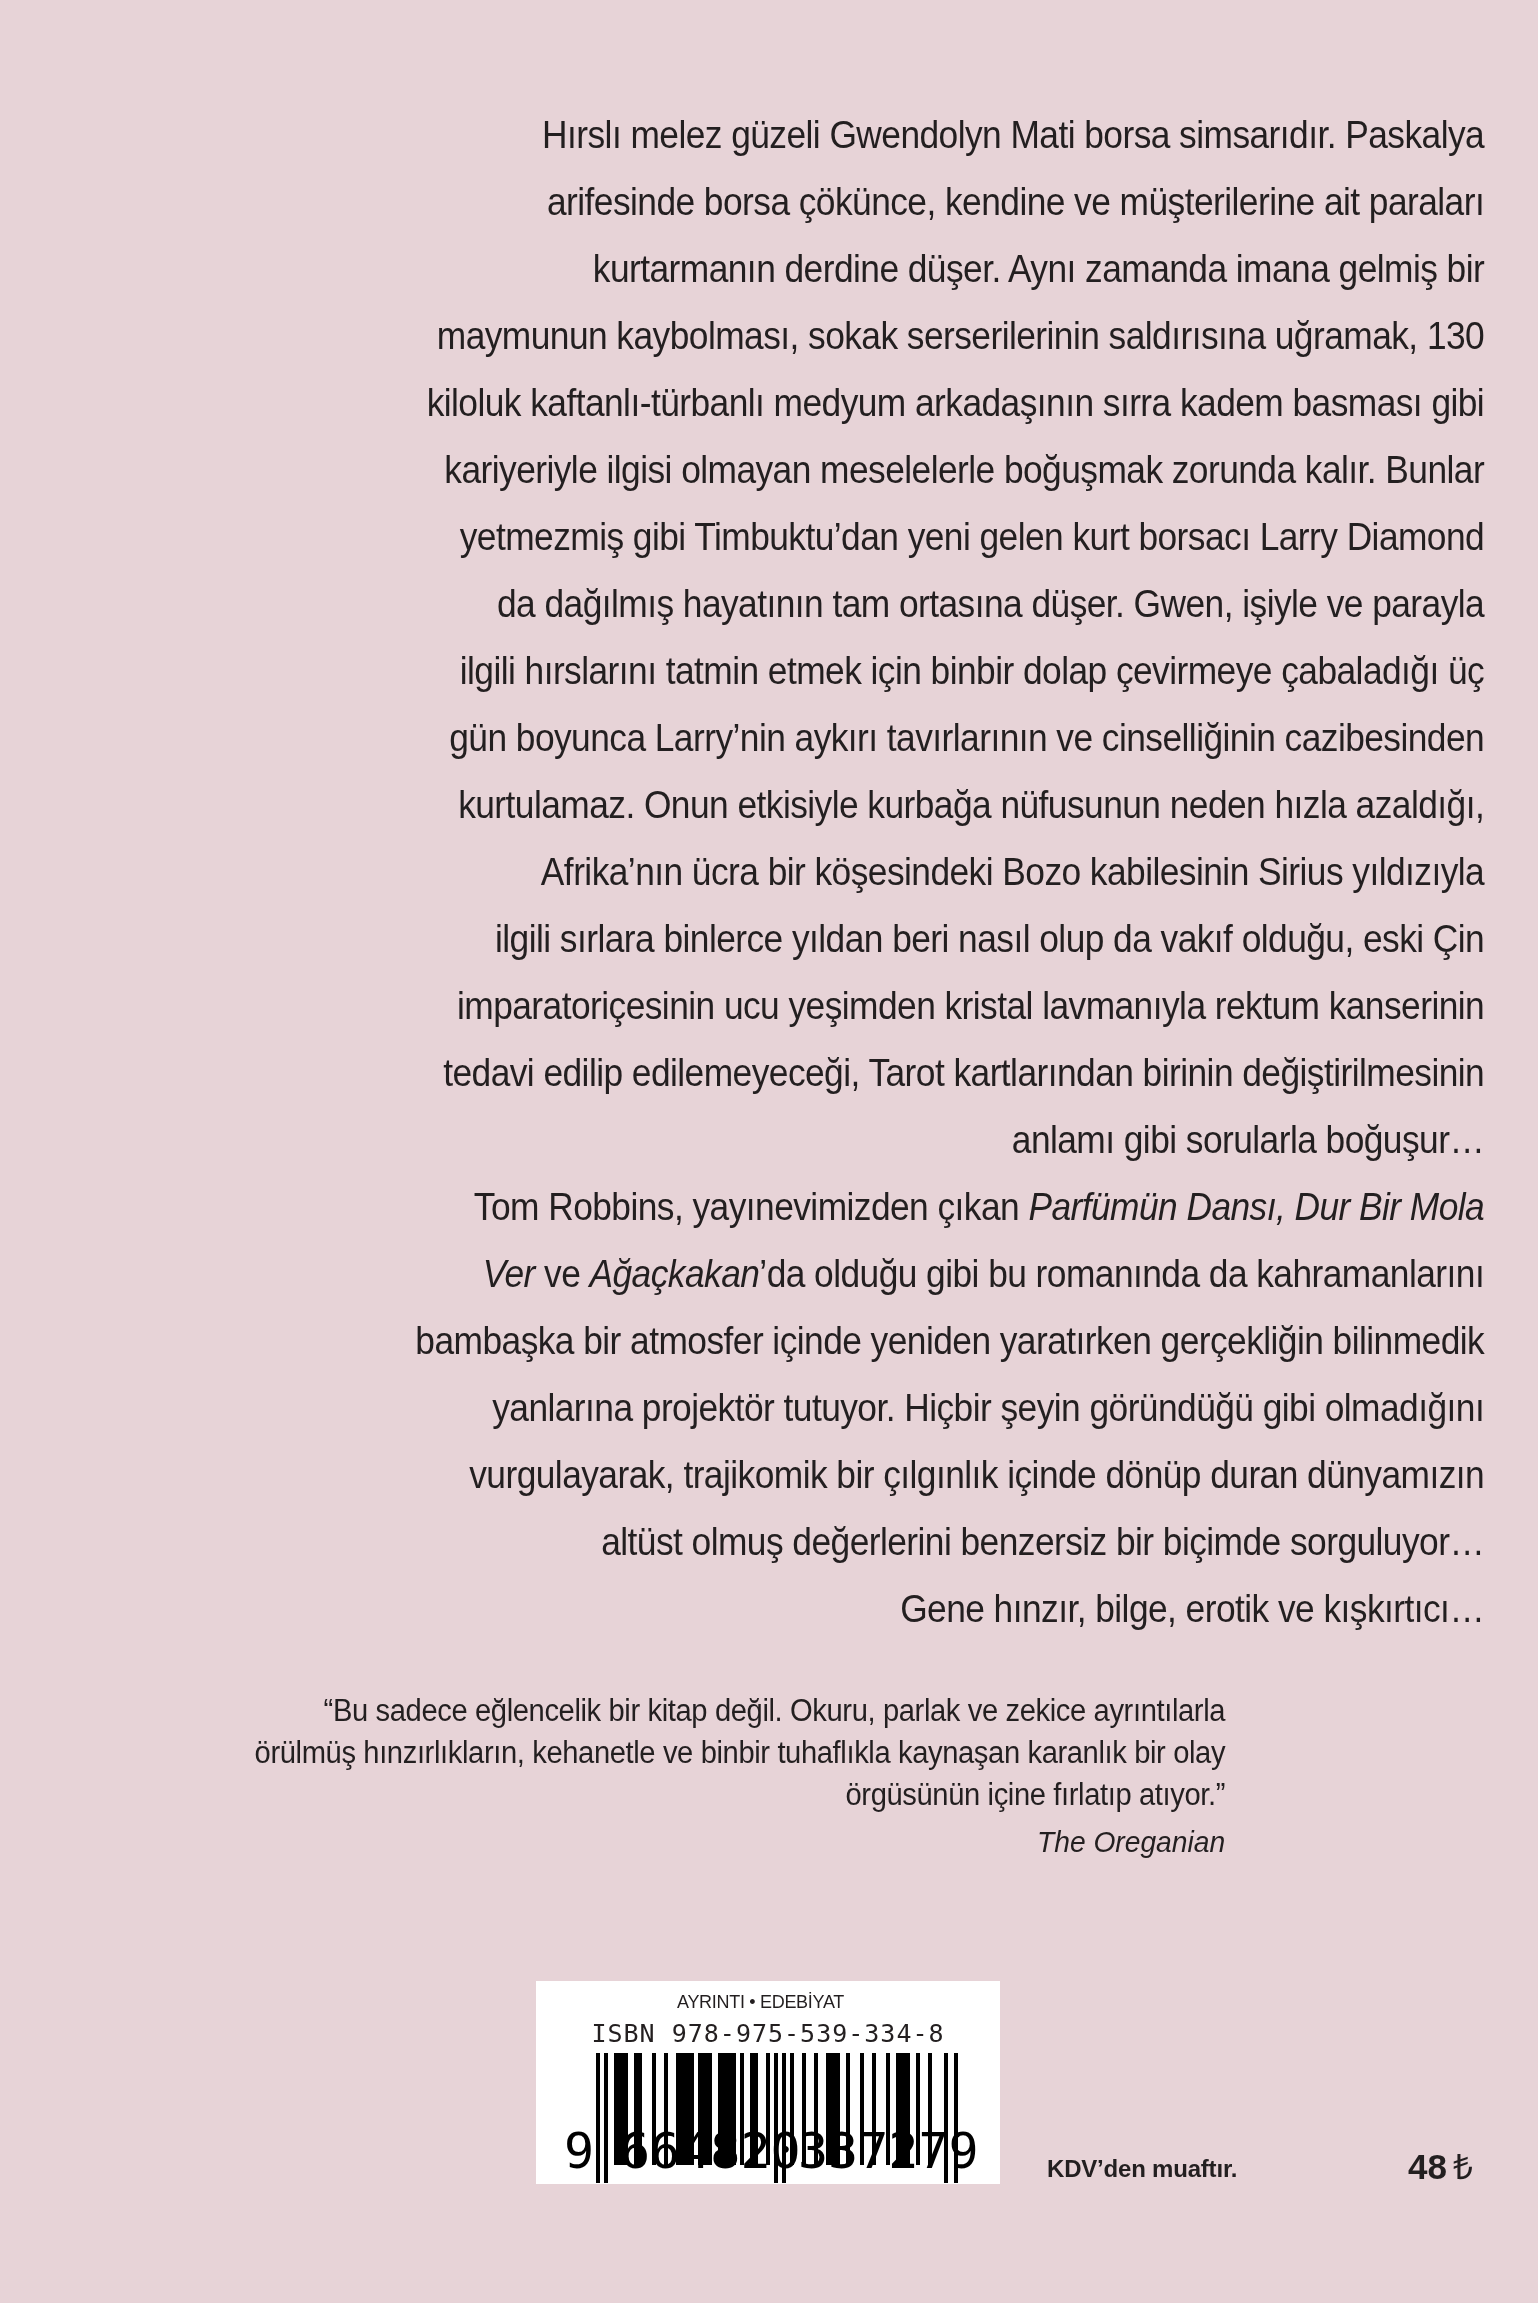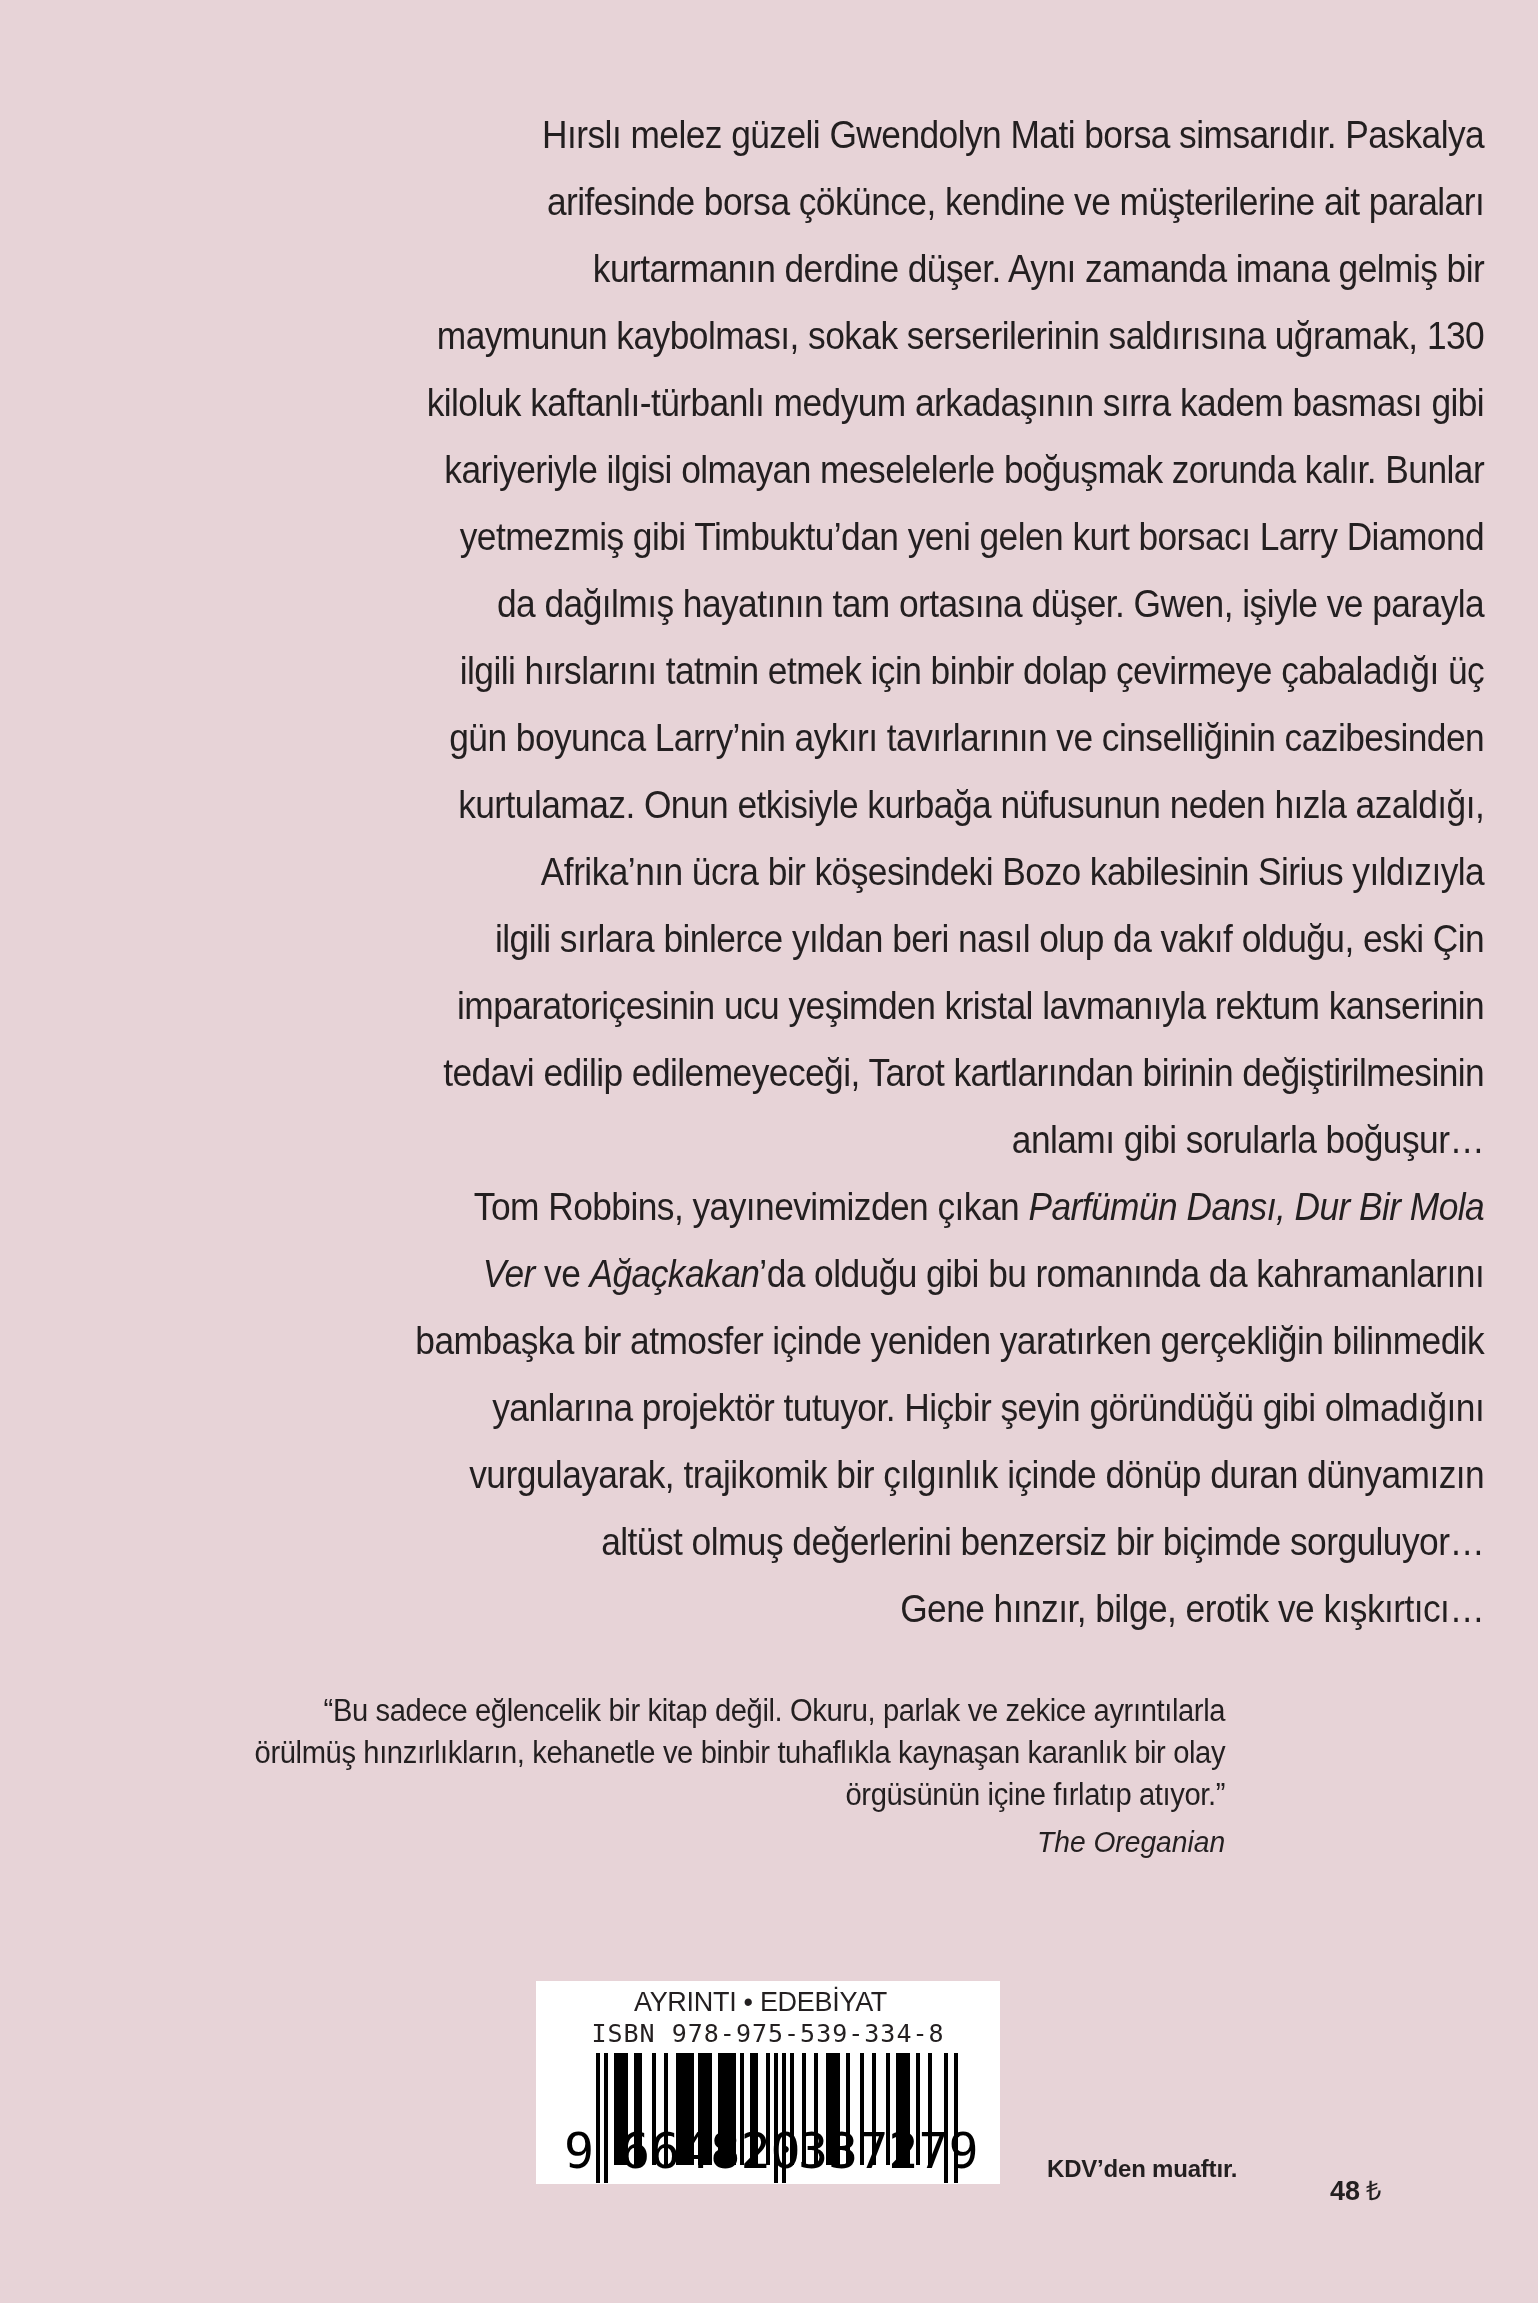--- a/index.html
+++ b/index.html
@@ -65,21 +65,21 @@
       top: 1981px;
       width: 464px;
       height: 203px;
       background: #ffffff;
     }
     .barcode-box .series {
       position: absolute;
       left: 0; right: 15px;
       top: 6px;
       text-align: center;
-      font-size: 27px;
+      font-size: 18px;
       letter-spacing: -0.3px;
       line-height: 30px;
     }
     .barcode-box .isbn {
       position: absolute;
       left: 0; right: 0;
       top: 38px;
       text-align: center;
       font-family: "DejaVu Sans Mono", monospace;
       font-size: 25px;
@@ -107,27 +107,26 @@
       position: absolute;
       left: 1047px;
       top: 2152px;
       font-size: 24px;
       font-weight: bold;
       letter-spacing: -0.2px;
       line-height: 34px;
     }
     .price {
       position: absolute;
-      left: 1330px;
+      left: 1408px;
       top: 2147px;
-      font-size: 27px;
+      font-size: 35px;
       font-weight: bold;
       line-height: 40px;
       white-space: nowrap;
-      margin-top: 24px;
     }
     .price .currency {
       font-weight: normal;
       margin-left: 6px;
     }
   </style>
 </head>
 <body>
 
 <div class="blurb" id="blurb">

